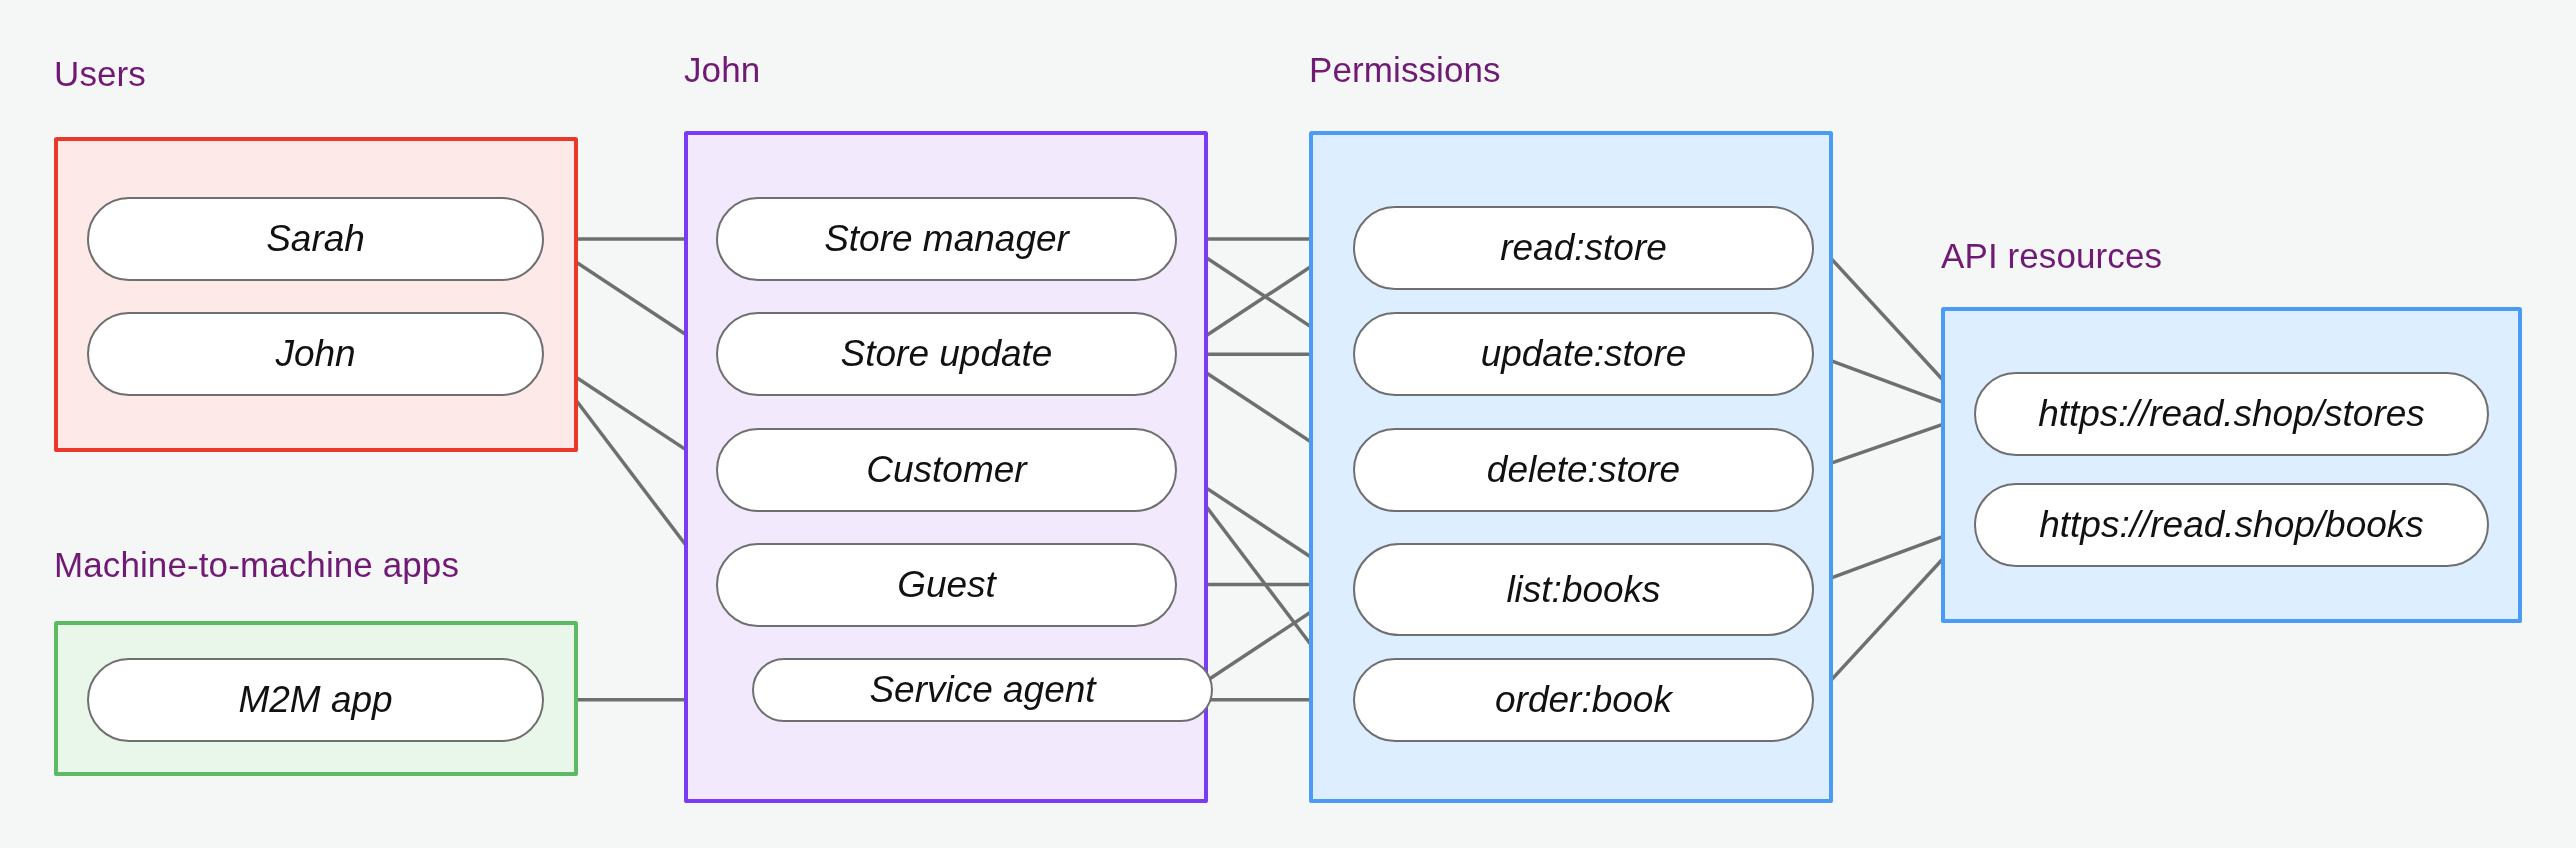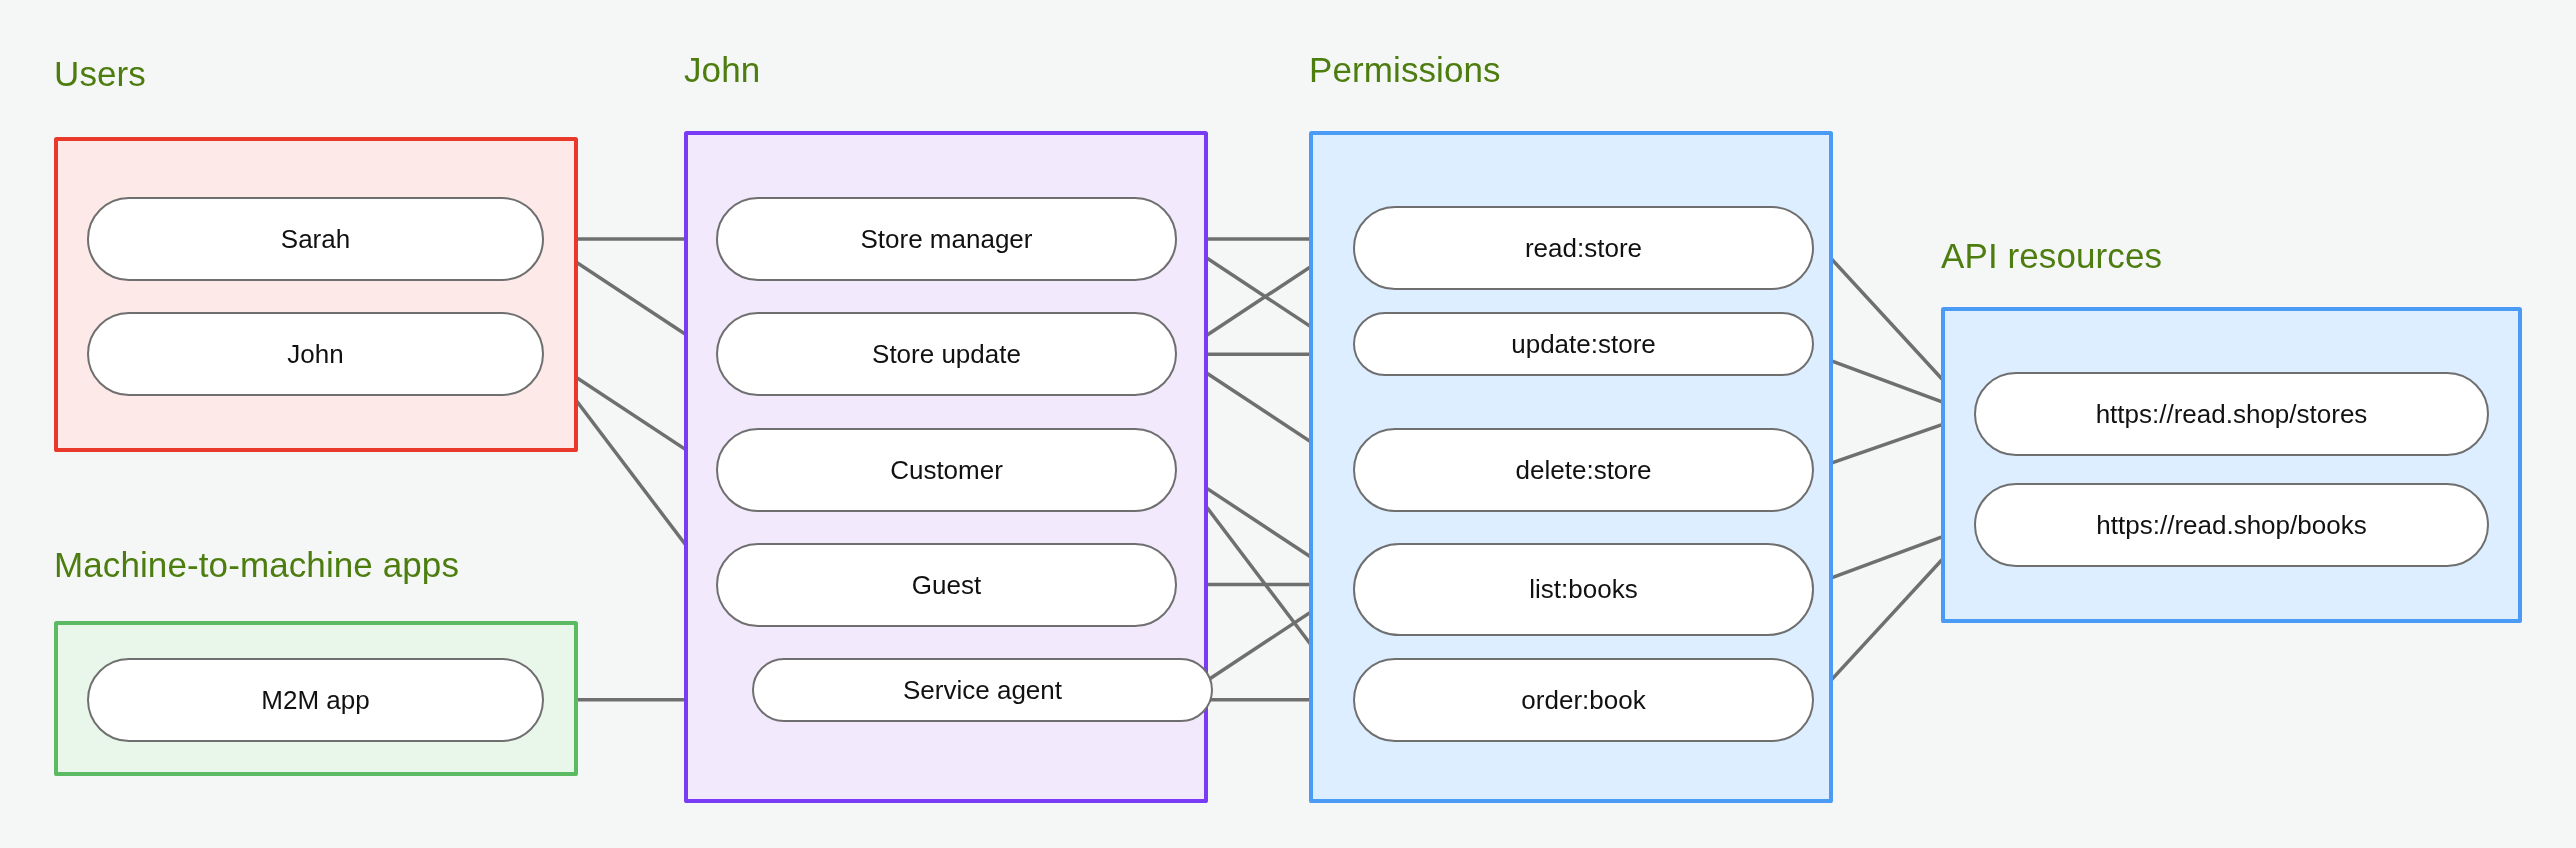--- a/index.html
+++ b/index.html
@@ -8,21 +8,21 @@
     background:#f4f7f6;
     font-family:"Liberation Sans", sans-serif;
     overflow:hidden;
   }
   #stage{position:relative;width:2576px;height:848px;}
   svg.edges{position:absolute;left:0;top:0;width:2576px;height:848px;pointer-events:none;}
 
   .group-label{
     position:absolute;
     font-size:35px;
-    color:#4d7c0f;
+    color:#701a75;
     white-space:nowrap;
     letter-spacing:0.1px;
   }
   .group-box{
     position:absolute;
     border-width:4.4px;
     border-style:solid;
     box-sizing:border-box;
     border-radius:2.6px;
   }
@@ -34,24 +34,25 @@
 
   .node{
     position:absolute;
     background:#ffffff;
     border:2.6px solid #6f6f6f;
     border-radius:872px;
     box-sizing:border-box;
     display:flex;
     align-items:center;
     justify-content:center;
-    font-size:26px;
+    font-size:37px;
     color:#111;
     white-space:nowrap;
     z-index:3;
+    font-style:italic;
   }
 </style>
 </head>
 <body>
 
 <div id="stage">
 
   <svg class="edges" viewBox="0 0 2952 972">
     <g stroke="#6f6f6f" stroke-width="4" fill="none">
 
@@ -107,21 +108,21 @@
   <div class="group-box grp-roles" style="left:684px;top:131px;width:524px;height:672px;"></div>
   <div class="node" style="left:716px;top:197px;width:461px;height:84px;">Store manager</div>
   <div class="node" style="left:716px;top:312px;width:461px;height:84px;">Store update</div>
   <div class="node" style="left:716px;top:428px;width:461px;height:84px;">Customer</div>
   <div class="node" style="left:716px;top:543px;width:461px;height:84px;">Guest</div>
   <div class="node" style="left:752px;top:658px;width:461px;height:64px;">Service agent</div>
 
   <div class="group-label" style="left:1309px;top:50px;">Permissions</div>
   <div class="group-box grp-perms" style="left:1309px;top:131px;width:524px;height:672px;"></div>
   <div class="node" style="left:1353px;top:197px;width:461px;height:84px;margin-top:9px;">read:store</div>
-  <div class="node" style="left:1353px;top:312px;width:461px;height:64px;">update:store</div>
+  <div class="node" style="left:1353px;top:312px;width:461px;height:84px;">update:store</div>
   <div class="node" style="left:1353px;top:428px;width:461px;height:84px;">delete:store</div>
   <div class="node" style="left:1353px;top:543px;width:461px;height:93px;">list:books</div>
   <div class="node" style="left:1353px;top:658px;width:461px;height:84px;">order:book</div>
 
   <div class="group-label" style="left:1941px;top:236px;">API resources</div>
   <div class="group-box grp-api" style="left:1941px;top:307px;width:581px;height:316px;"></div>
   <div class="node" style="left:1974px;top:372px;width:515px;height:84px;">https://read.shop/stores</div>
   <div class="node" style="left:1974px;top:483px;width:515px;height:84px;">https://read.shop/books</div>
 
 </div>

